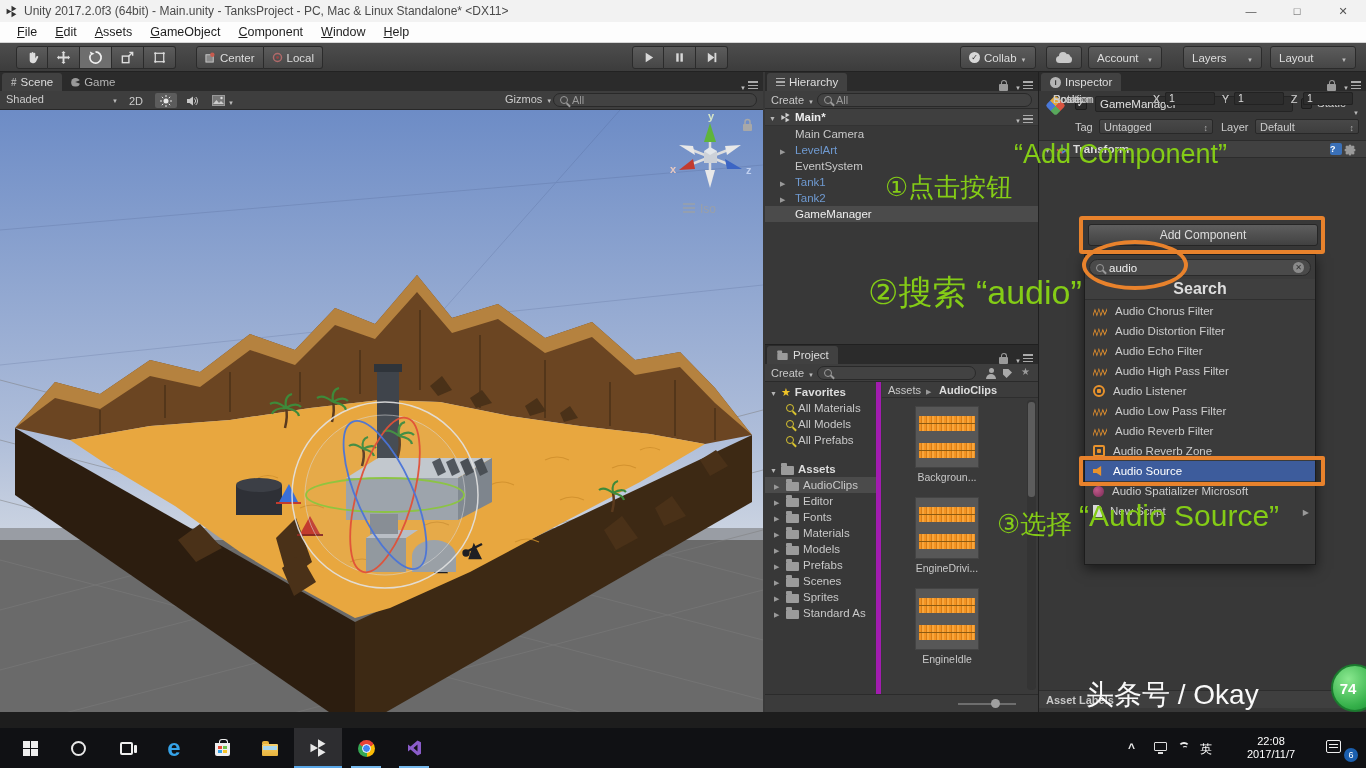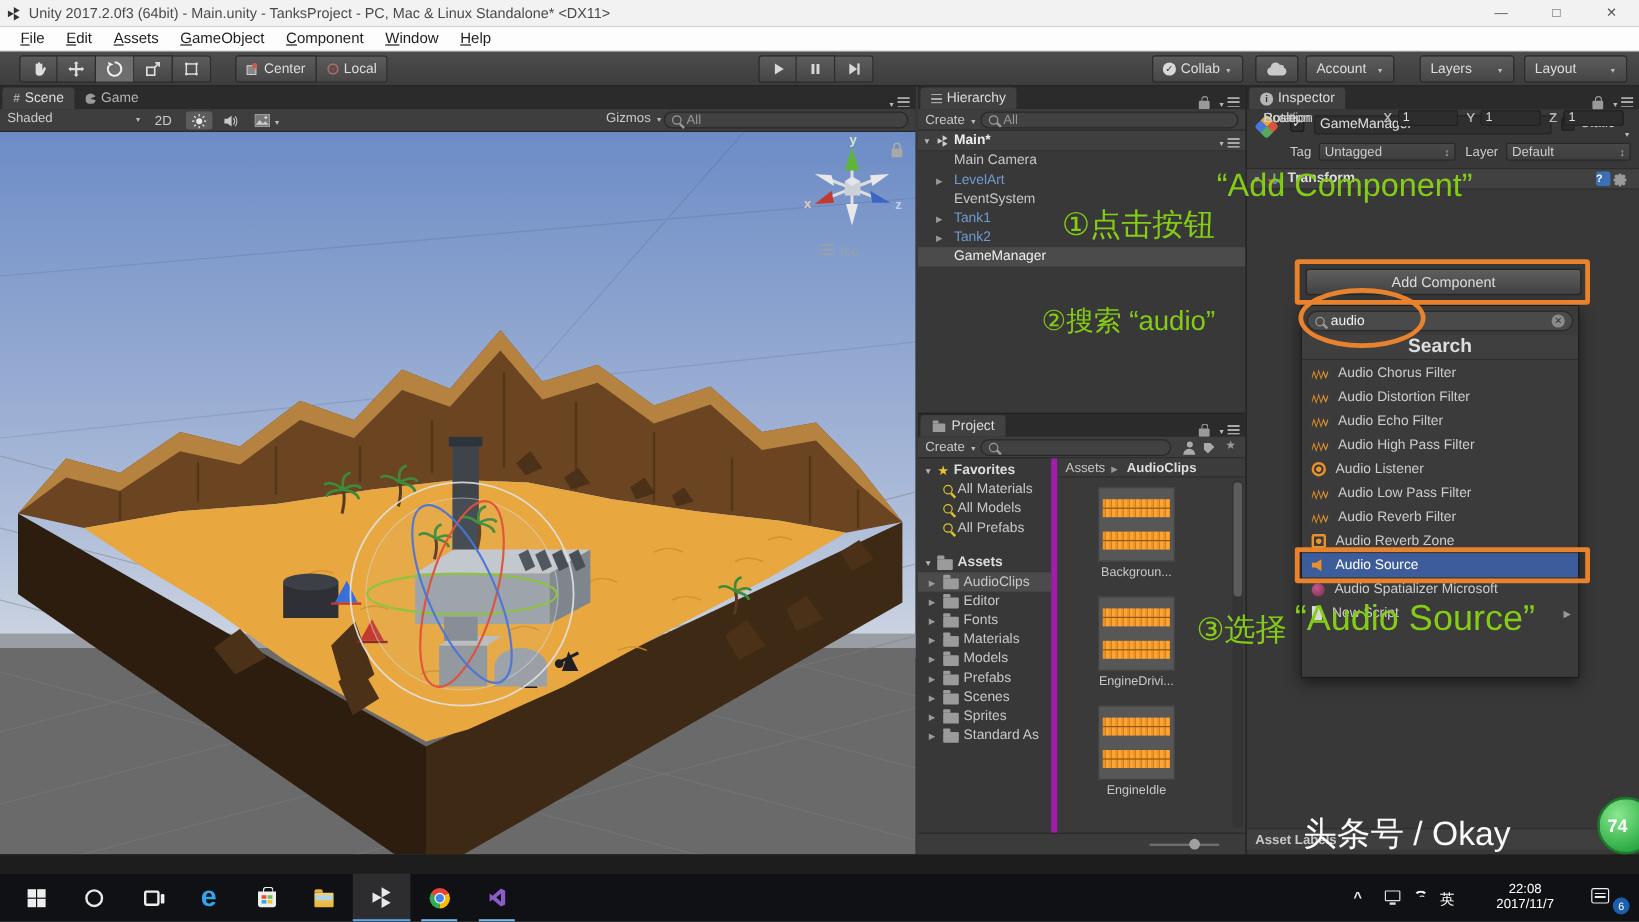--- a/index.html
+++ b/index.html
@@ -136,21 +136,21 @@
 .ic.zone{width:12px;height:12px;border:2px solid #e8922c;border-radius:2px;background:radial-gradient(circle,#e8922c 0 2px,transparent 2.5px)}
 .ic.source{width:12px;height:11px;background:#e8922c;clip-path:polygon(0 32%,30% 32%,68% 4%,68% 96%,30% 68%,0 68%)}
 .ic.spatializer{width:11px;height:11px;border-radius:50%;background:radial-gradient(circle at 35% 35%,#c05a8a,#7a2a55)}
 .ic.script{width:9px;height:12px;background:#d8d8d8;clip-path:polygon(0 0,65% 0,100% 28%,100% 100%,0 100%)}
 #asset-labels{position:absolute;left:0;right:0;top:618px;height:18px;background:#3f3f3f;border-top:1px solid #2d2d2d;font-size:11px;font-weight:bold;color:#c8c8c8;line-height:18px;padding-left:7px}
 
 
 .ann{position:absolute;color:#84cc16;font-weight:normal;z-index:50;white-space:nowrap;font-family:"Liberation Sans","DejaVu Sans",sans-serif}
 #ann1p{left:885px;top:170px;font-size:26px}
 #ann1q{left:1014px;top:139px;font-size:27px}
-#ann2{left:868px;top:252px;font-size:23px}
+#ann2{left:868px;top:270px;font-size:34px}
 #ann3p{left:997px;top:507px;font-size:26px}
 #ann3q{left:1079px;top:499px;font-size:30px}
 .hl{position:absolute;border:4px solid #e8822c;z-index:40}
 #hl-btn{left:1079px;top:216px;width:246px;height:38px;border-radius:3px}
 #hl-search{left:1082px;top:240px;width:106px;height:50px;border-radius:50%}
 #hl-source{left:1079px;top:456px;width:246px;height:30px;border-radius:2px}
 #badge74{position:absolute;left:1331px;top:664px;width:48px;height:48px;border-radius:50%;background:radial-gradient(circle at 35% 30%,#8ae88f,#35b04a 65%,#1f8a36);border:2px solid #1b7a2e;z-index:60;color:#fff;font-weight:bold;font-size:15px;display:flex;align-items:center;justify-content:center;padding-right:14px}
 #watermark{position:absolute;left:1086px;top:676px;font-size:28px;font-weight:normal;color:#fff;z-index:55;white-space:nowrap;opacity:.97}
 
 

